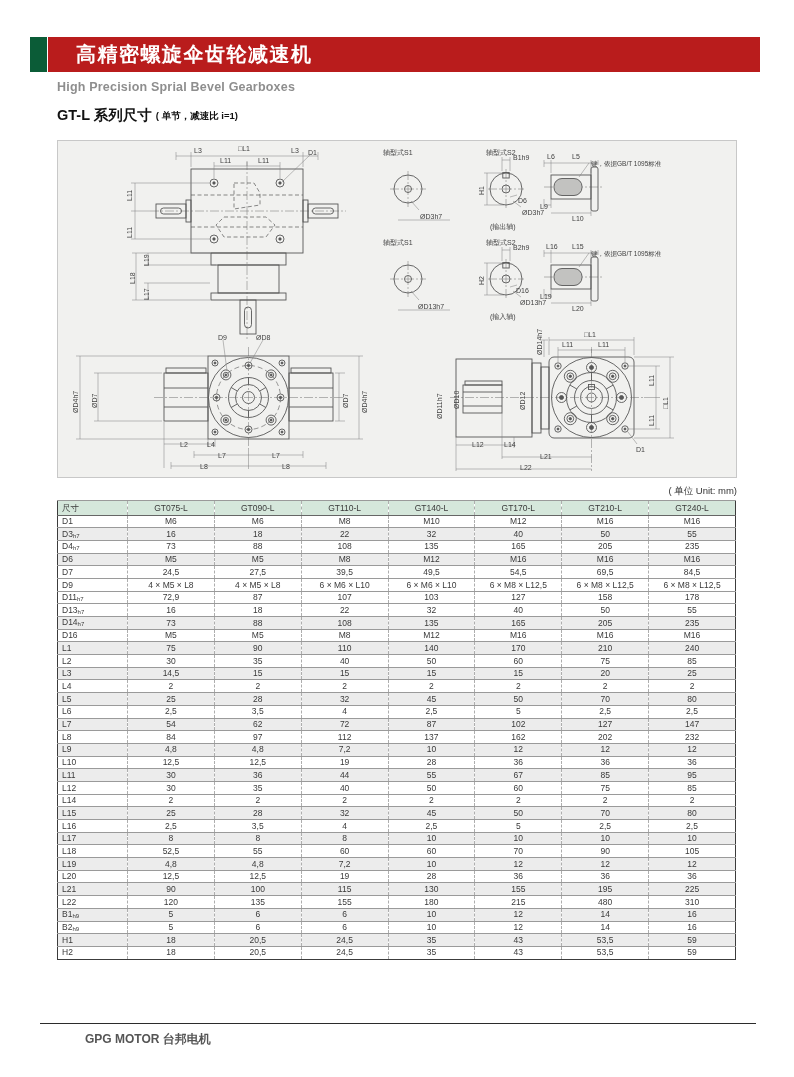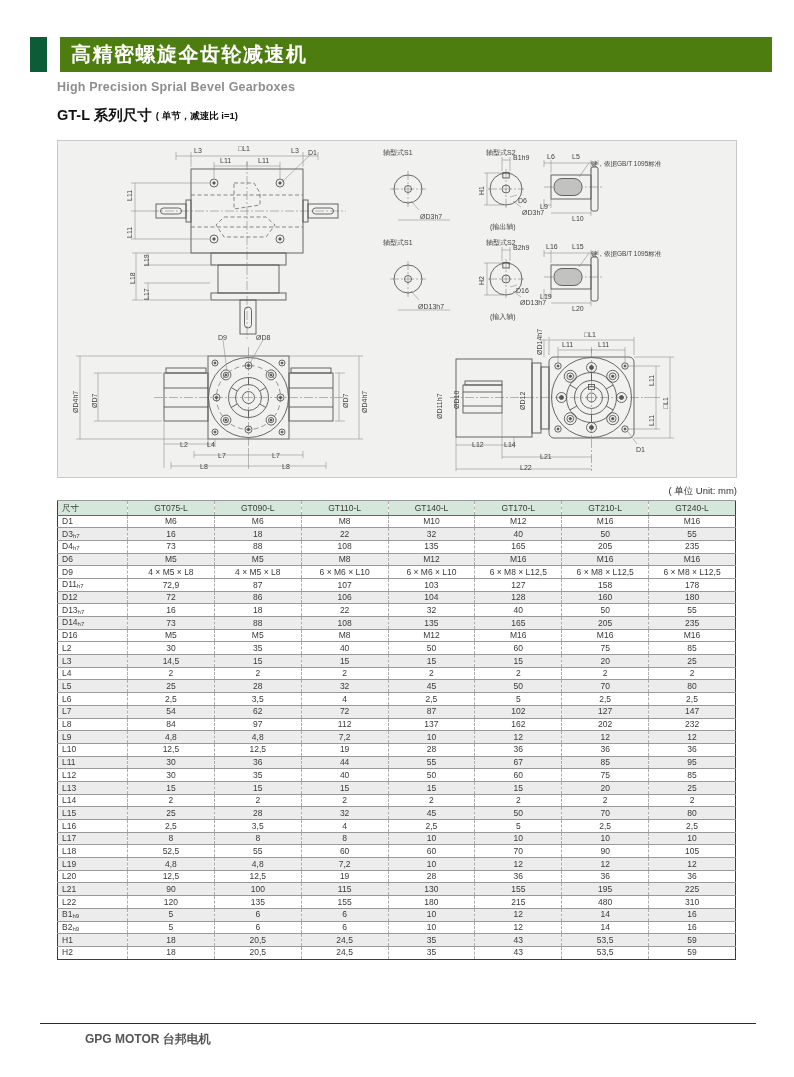--- a/index.html
+++ b/index.html
@@ -1,22 +1,22 @@
 <!DOCTYPE html>
 <html><head>
 <meta charset="utf-8">
 <style>
   html,body{margin:0;padding:0;}
   body{
     width:794px;height:1077px;position:relative;background:#ffffff;
     font-family:"Liberation Sans", sans-serif;overflow:hidden;color:#222;
   }
   .banner-tab{position:absolute;left:30px;top:37px;width:17px;height:35px;background:#0b5c37;}
-  .banner{position:absolute;left:60px;top:37px;width:712px;height:35px;background:#4d7c0f;
-    color:#fff;font-size:20px;font-weight:bold;line-height:35px;padding-left:11px;
+  .banner{position:absolute;left:48px;top:37px;width:712px;height:35px;background:#b91c1c;
+    color:#fff;font-size:20px;font-weight:bold;line-height:35px;padding-left:28px;
     box-sizing:border-box;letter-spacing:1.5px;}
   .subtitle{position:absolute;left:57px;top:80px;font-size:12.5px;font-weight:bold;color:#8e8e8e;letter-spacing:.2px;}
   .section-title{position:absolute;left:57px;top:106px;font-size:14.5px;font-weight:bold;color:#111;margin:0;}
   .section-note{font-size:9.5px;font-weight:bold;vertical-align:1px;}
   .panel{position:absolute;left:57px;top:140px;width:680px;height:338px;background:#f1f1ef;
     border:1px solid #c8c8c8;box-sizing:border-box;}
   .panel svg{position:absolute;left:0;top:0;}
   .labels-overlay{position:absolute;left:0;top:0;width:680px;height:338px;}
   .dlabel{position:absolute;font-size:7px;line-height:1;color:#3f3f3f;white-space:nowrap;transform-origin:0 0;}
   .unit-note{position:absolute;right:57px;top:485px;font-size:9.5px;color:#333;}
@@ -455,49 +455,49 @@
         <td class="rowlabel">D6</td>
         <td>M5</td>
         <td>M5</td>
         <td>M8</td>
         <td>M12</td>
         <td>M16</td>
         <td>M16</td>
         <td>M16</td>
       </tr>
       <tr>
+        <td class="rowlabel">D7</td>
+        <td>24,5</td>
+        <td>27,5</td>
+        <td>39,5</td>
+        <td>49,5</td>
+        <td>54,5</td>
+        <td>69,5</td>
+        <td>84,5</td>
+      </tr>
+      <tr>
         <td class="rowlabel">D9</td>
         <td>4 × M5 × L8</td>
         <td>4 × M5 × L8</td>
         <td>6 × M6 × L10</td>
         <td>6 × M6 × L10</td>
         <td>6 × M8 × L12,5</td>
         <td>6 × M8 × L12,5</td>
         <td>6 × M8 × L12,5</td>
       </tr>
       <tr>
         <td class="rowlabel">D11<sub>h7</sub></td>
         <td>72,9</td>
         <td>87</td>
         <td>107</td>
         <td>103</td>
         <td>127</td>
         <td>158</td>
         <td>178</td>
       </tr>
-      <tr class="alt">
-        <td class="rowlabel">D12</td>
-        <td>72</td>
-        <td>86</td>
-        <td>106</td>
-        <td>104</td>
-        <td>128</td>
-        <td>160</td>
-        <td>180</td>
-      </tr>
       <tr>
         <td class="rowlabel">D13<sub>h7</sub></td>
         <td>16</td>
         <td>18</td>
         <td>22</td>
         <td>32</td>
         <td>40</td>
         <td>50</td>
         <td>55</td>
       </tr>
@@ -514,20 +514,30 @@
       <tr>
         <td class="rowlabel">D16</td>
         <td>M5</td>
         <td>M5</td>
         <td>M8</td>
         <td>M12</td>
         <td>M16</td>
         <td>M16</td>
         <td>M16</td>
       </tr>
+      <tr class="alt">
+        <td class="rowlabel">L1</td>
+        <td>75</td>
+        <td>90</td>
+        <td>110</td>
+        <td>140</td>
+        <td>170</td>
+        <td>210</td>
+        <td>240</td>
+      </tr>
       <tr>
         <td class="rowlabel">L2</td>
         <td>30</td>
         <td>35</td>
         <td>40</td>
         <td>50</td>
         <td>60</td>
         <td>75</td>
         <td>85</td>
       </tr>
@@ -624,30 +634,20 @@
       <tr>
         <td class="rowlabel">L12</td>
         <td>30</td>
         <td>35</td>
         <td>40</td>
         <td>50</td>
         <td>60</td>
         <td>75</td>
         <td>85</td>
       </tr>
-      <tr class="alt">
-        <td class="rowlabel">L13</td>
-        <td>15</td>
-        <td>15</td>
-        <td>15</td>
-        <td>15</td>
-        <td>15</td>
-        <td>20</td>
-        <td>25</td>
-      </tr>
       <tr>
         <td class="rowlabel">L14</td>
         <td>2</td>
         <td>2</td>
         <td>2</td>
         <td>2</td>
         <td>2</td>
         <td>2</td>
         <td>2</td>
       </tr>

